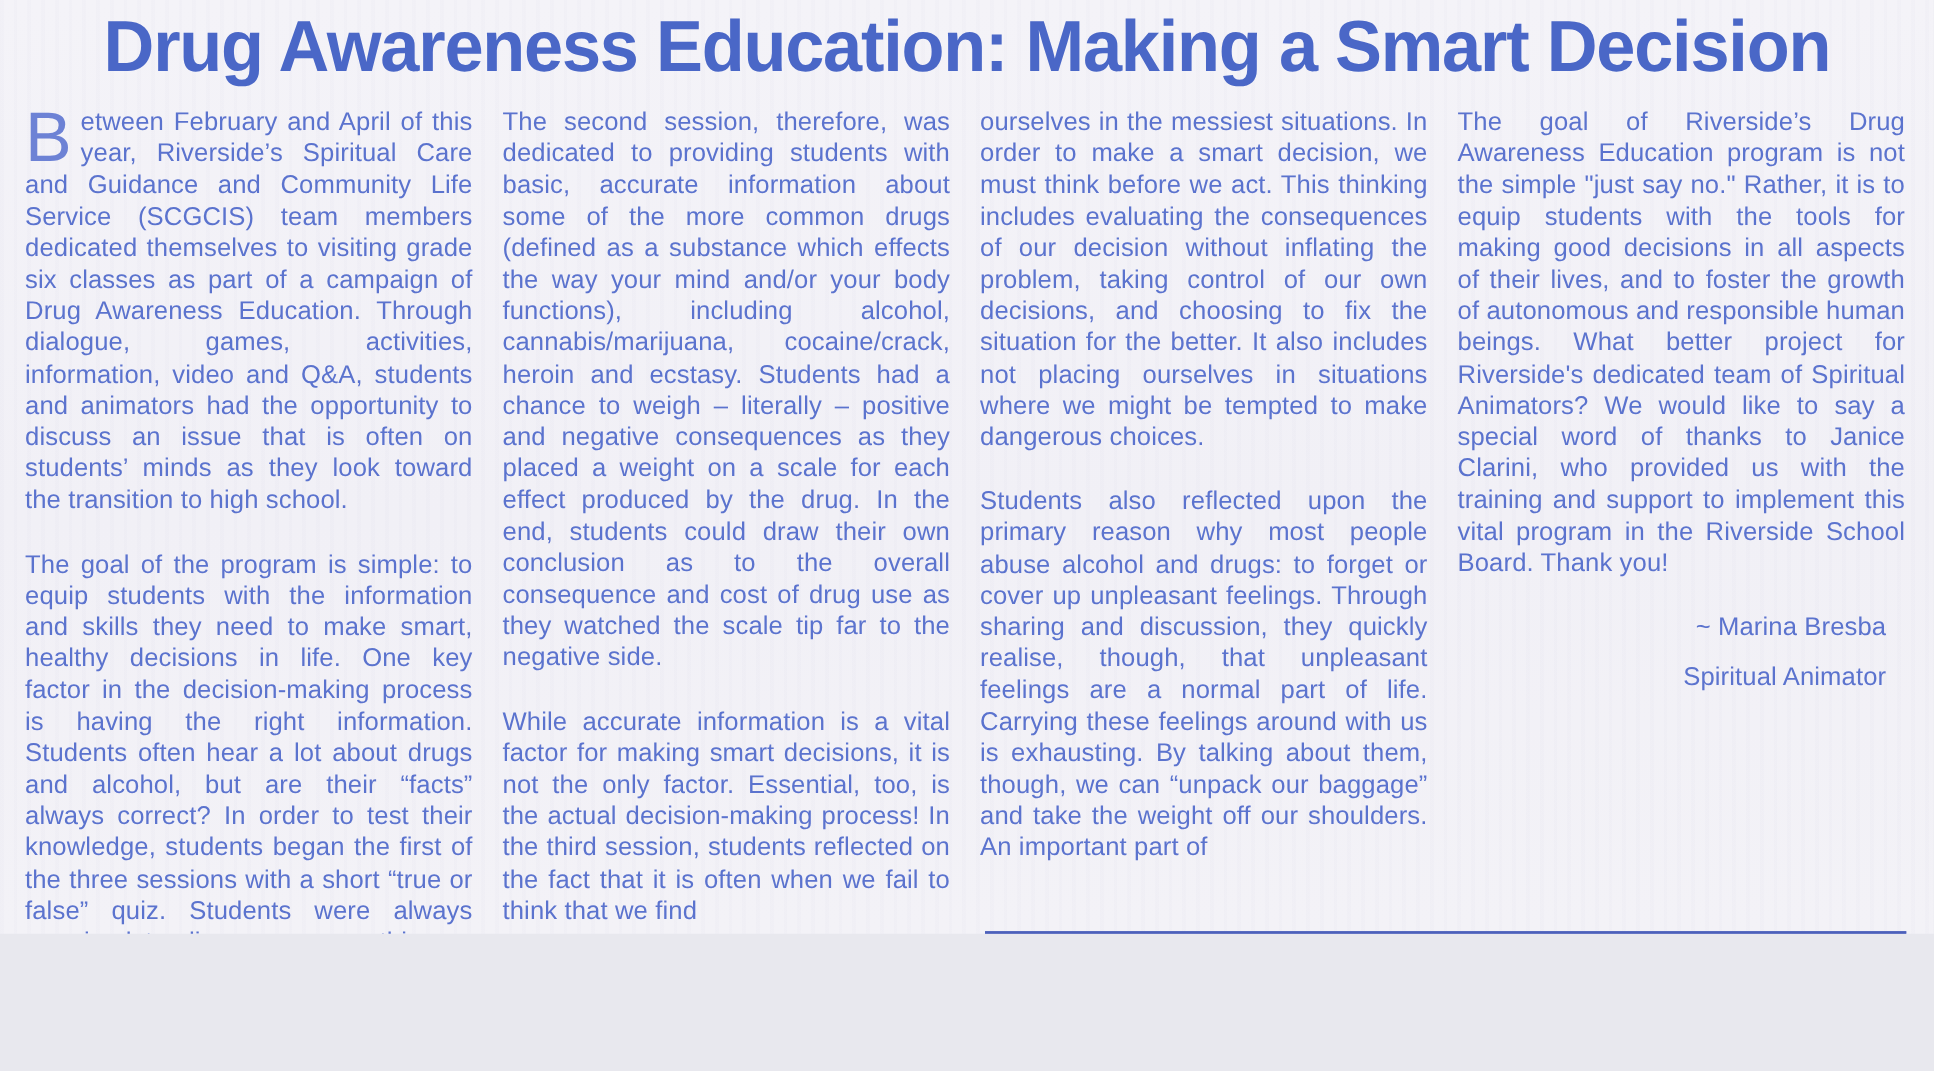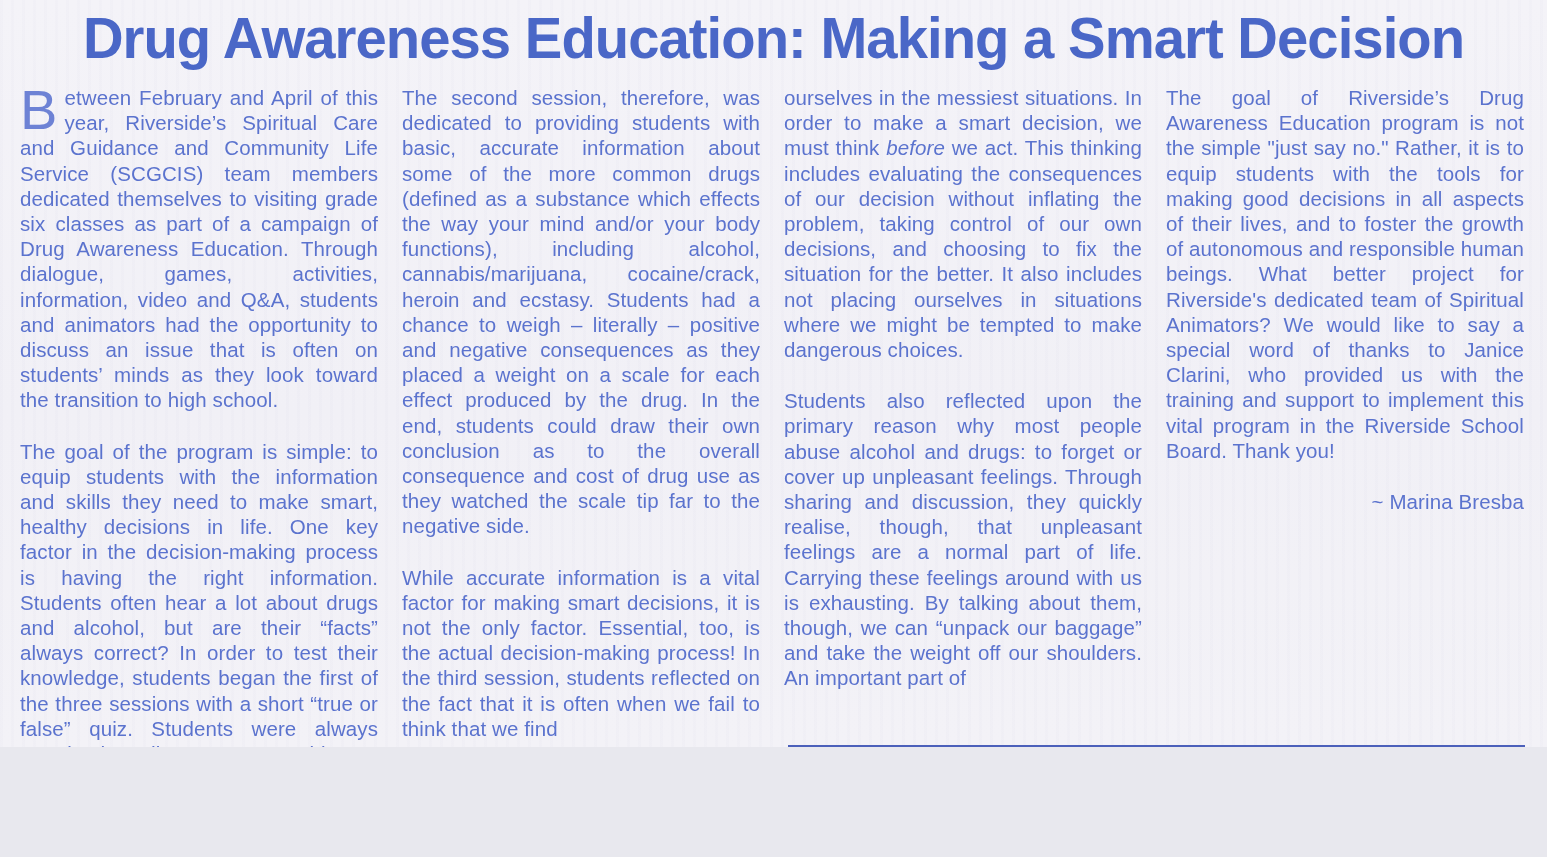--- a/index.html
+++ b/index.html
@@ -48,24 +48,24 @@
   }
   .para:last-child{margin-bottom:0;}
   .dropcap{
     float:left;
     font-size:56px;
     line-height:43px;
     padding:3px 7px 0 0;
     color:#6d82d5;
     font-weight:400;
   }
-  .it{font-style:italic;}
+  .it{}
   .sig{
     text-align:right;
-    margin:0;
+    margin:15px;
   }
   .sig-block{margin-top:26px;}
   .photo-strip{
     position:absolute;
     left:788px;top:745px;
     width:737px;height:82px;
     background-color:#5a6ec6;
     background-image:
       radial-gradient(circle at 8% 30%, rgba(255,255,255,.16) 0 5px, rgba(255,255,255,0) 13px),
       radial-gradient(circle at 22% 75%, rgba(255,255,255,.12) 0 8px, rgba(255,255,255,0) 17px),
@@ -100,19 +100,20 @@
         <p class="para"><span>The second session, therefore, was dedicated to providing students with basic, accurate information about some of the more common drugs (defined as a substance which effects the way your mind and/or your body functions), including alcohol, cannabis/marijuana, cocaine/crack, heroin and ecstasy. Students had a chance to weigh – literally – positive and negative consequences as they placed a weight on a scale for each effect produced by the drug.  In the end, students could draw their own conclusion as to the overall consequence and cost of drug use as they watched the scale tip far to the negative side.</span></p>
         <p class="para"><span>While accurate information is a vital factor for making smart decisions, it is not the only factor. Essential, too, is the actual decision-making process! In the third session, students reflected on the fact that it is often when we fail to think that we find</span></p>
       </div>
     <div class="col">
         <p class="para"><span>ourselves in the messiest situations. In order to make a smart decision, we must think </span><span class="it">before</span><span> we act. This thinking includes evaluating the consequences of our decision without inflating the problem, taking control of our own decisions, and choosing to fix the situation for the better. It also includes not placing ourselves in situations where we might be tempted to make dangerous choices.</span></p>
         <p class="para"><span>Students also reflected upon the primary reason why most people abuse alcohol and drugs: to forget or cover up unpleasant feelings. Through sharing and discussion, they quickly realise, though, that unpleasant feelings are a normal part of life. Carrying these feelings around with us is exhausting. By talking about them, though, we can “unpack our baggage” and take the weight off our shoulders. An important part of</span></p>
       </div>
     <div class="col">
         <p class="para"><span>The goal of Riverside’s Drug Awareness Education program is not the simple "just say no." Rather, it is to equip students with the tools for making good decisions in all aspects of their lives, and to foster the growth of autonomous and responsible human beings. What better project for Riverside's dedicated team of Spiritual Animators? We would like to say a special word of thanks to Janice Clarini, who provided us with the training and support to implement this vital program in the Riverside School Board. Thank you!</span></p>
         <p class="para sig sig-block"><span>~ Marina Bresba</span></p>
+        <p class="para sig"><span>Spiritual Animator</span></p>
       </div>
   </div>
 
   <div class="photo-strip"></div>
   <div class="photo-strip-edge"></div>
 
 </div>
 
 </body></html>

